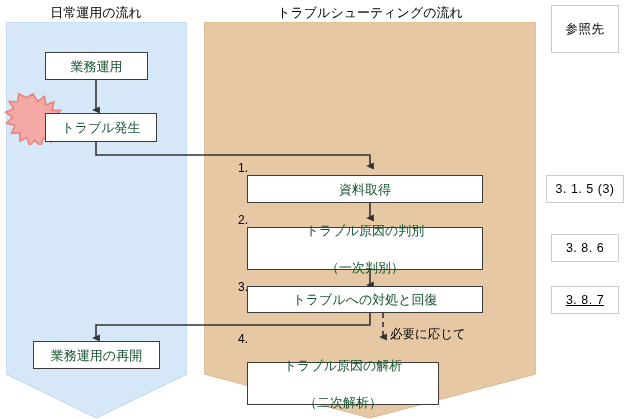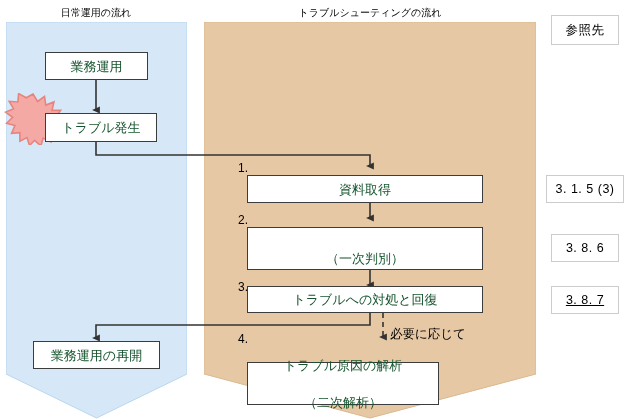--- a/index.html
+++ b/index.html
@@ -16,21 +16,21 @@
     width: 625px;
     height: 419px;
     background: #ffffff;
     overflow: hidden;
   }
 
   
   .col-title {
     position: absolute;
     text-align: center;
-    font-size: 10px;
+    font-size: 13px;
     line-height: 16px;
     color: #000;
     white-space: nowrap;
   }
   #title-daily  { left: 6px;   top: 5px; width: 180px; }
   #title-trouble{ left: 204px; top: 5px; width: 332px; }
 
   
   .lane {
     position: absolute;
@@ -164,35 +164,36 @@
   <div class="stepnum" style="left:238px; top:161px;">1.</div>
   <div class="stepnum" style="left:238px; top:213px;">2.</div>
   <div class="stepnum" style="left:238px; top:280px;">3.</div>
   <div class="stepnum" style="left:238px; top:332px;">4.</div>
 
   <div class="pbox" id="box-step1" style="left:247px; top:175px; width:236px; height:28px;">
     <span>資料取得</span>
   </div>
 
   <div class="pbox" id="box-step2" style="left:247px; top:227px; width:236px; height:43px;">
+    <span>トラブル原因の判別</span>
     <span class="l2">（一次判別）</span>
   </div>
 
   <div class="pbox" id="box-step3" style="left:247px; top:286px; width:236px; height:27px;">
     <span>トラブルへの対処と回復</span>
   </div>
 
   <div class="pbox" id="box-step4" style="left:247px; top:362px; width:192px; height:43px;">
     <span>トラブル原因の解析</span>
     <span class="l2">（二次解析）</span>
   </div>
 
   <div class="flabel" style="left:390px; top:327px;">必要に応じて</div>
 
-  <div class="refbox" style="left:551px; top:15px; width:68px; height:30px;">
+  <div class="refbox" style="left:551px; top:5px; width:68px; height:48px;">
     <span>参照先</span>
   </div>
 
   <div class="refbox" style="left:546px; top:175px; width:78px; height:28px;">
     <span>3. 1. 5 (3)</span>
   </div>
 
   <div class="refbox" style="left:551px; top:234px; width:68px; height:28px;">
     <span>3. 8. 6</span>
   </div>

